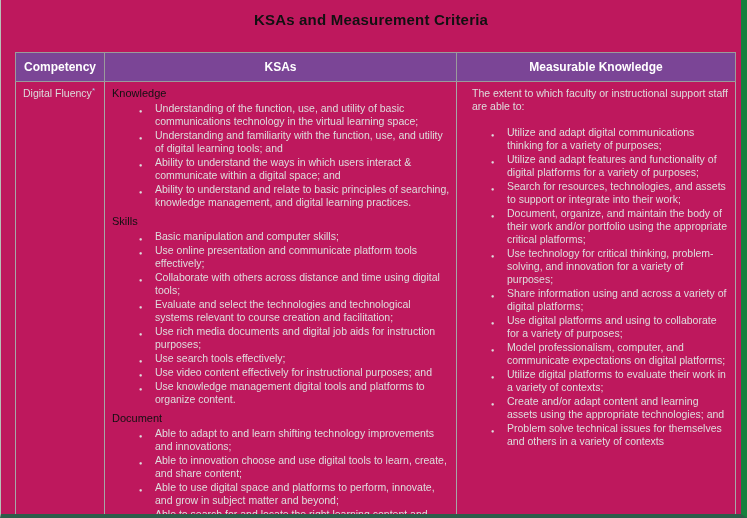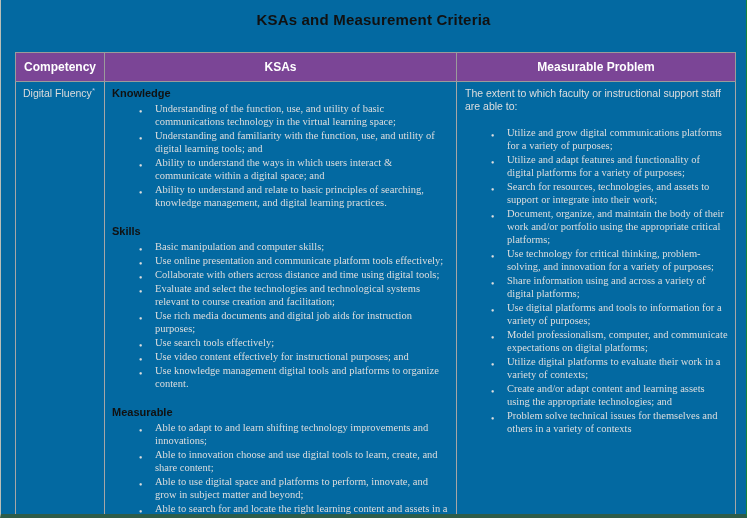--- a/index.html
+++ b/index.html
@@ -1,23 +1,23 @@
 <!DOCTYPE html>
 <html><head>
 <meta charset="utf-8">
 <style>
   * { box-sizing: border-box; }
   html, body { margin: 0; padding: 0; background: #ffffff; }
   .page {
     position: relative;
     width: 747px;
     height: 518px;
-    background: #0369a1;
+    background: #be185d;
     border-left: 1px solid #b8bfb8;
-    border-right: 1px solid #15803d;
+    border-right: 6px solid #15803d;
     border-bottom: 4px solid #2d5c49;
     font-family: "Liberation Sans", sans-serif;
     overflow: hidden;
   }
   .title {
     position: absolute;
     top: 11px; left: 0; right: 0;
     margin: 0;
     text-align: center;
     font-size: 15px;
@@ -57,63 +57,62 @@
   }
   .faded { color: #dedede; }
   .comp-cell { color: #dcdcdc; }
   .fn {
     color: #aecbea;
     font-size: 8px;
     vertical-align: super;
     line-height: 0;
   }
   .sec-heading {
-    font-weight: bold;
+    font-weight: normal;
     color: #111111;
     font-size: 11px;
     margin: 0 0 2px 0;
   }
-  .section + .section { margin-top: 16px; }
+  .section + .section { margin-top: 6px; }
   ul.blist {
     margin: 1px 0 0 0;
     padding: 0 0 0 43px;
     list-style: none;
-    font-family: Liberation Serif, serif;
   }
   ul.blist li {
     position: relative;
     margin: 0 0 1px 0;
   }
   ul.blist li::before {
     content: "●";
     position: absolute;
     left: -16px;
     top: 3px;
     font-size: 5.5px;
     color: inherit;
   }
-  .intro { margin: 0 0 13px 1px; }
+  .intro { margin: 0 0 13px 8px; }
 </style>
 </head>
 <body>
 
 <div class="page">
   <h1 class="title">KSAs and Measurement Criteria</h1>
 
   <table class="ksa-table">
     <colgroup>
         <col class="c1">
         <col class="c2">
         <col class="c3">
       </colgroup>
     <thead>
       <tr>
         <th>Competency</th>
         <th>KSAs</th>
-        <th>Measurable Problem</th>
+        <th>Measurable Knowledge</th>
       </tr>
     </thead>
     <tbody>
       <tr>
 
         <td class="comp-cell">
           <span>Digital Fluency</span><sup class="fn">*</sup>
         </td>
 
         <td class="ksas-cell">
@@ -135,41 +134,41 @@
               <li>Collaborate with others across distance and time using digital tools;</li>
               <li>Evaluate and select the technologies and technological systems relevant to course creation and facilitation;</li>
               <li>Use rich media documents and digital job aids for instruction purposes;</li>
               <li>Use search tools effectively;</li>
               <li>Use video content effectively for instructional purposes; and</li>
               <li>Use knowledge management digital tools and platforms to organize content.</li>
             </ul>
           </div>
 
           <div class="section">
-            <div class="sec-heading">Measurable</div>
+            <div class="sec-heading">Document</div>
             <ul class="blist faded">
               <li>Able to adapt to and learn shifting technology improvements and innovations;</li>
               <li>Able to innovation choose and use digital tools to learn, create, and share content;</li>
               <li>Able to use digital space and platforms to perform, innovate, and grow in subject matter and beyond;</li>
               <li>Able to search for and locate the right learning content and assets in a given virtual environment; and</li>
 
             </ul>
           </div>
         </td>
 
         <td class="meas-cell faded">
           <p class="intro">The extent to which faculty or instructional support staff are able to:</p>
           <ul class="blist">
-            <li>Utilize and grow digital communications platforms for a variety of purposes;</li>
+            <li>Utilize and adapt digital communications thinking for a variety of purposes;</li>
             <li>Utilize and adapt features and functionality of digital platforms for a variety of purposes;</li>
             <li>Search for resources, technologies, and assets to support or integrate into their work;</li>
             <li>Document, organize, and maintain the body of their work and/or portfolio using the appropriate critical platforms;</li>
             <li>Use technology for critical thinking, problem-solving, and innovation for a variety of purposes;</li>
             <li>Share information using and across a variety of digital platforms;</li>
-            <li>Use digital platforms and tools to information for a variety of purposes;</li>
+            <li>Use digital platforms and using to collaborate for a variety of purposes;</li>
             <li>Model professionalism, computer, and communicate expectations on digital platforms;</li>
             <li>Utilize digital platforms to evaluate their work in a variety of contexts;</li>
             <li>Create and/or adapt content and learning assets using the appropriate technologies; and</li>
             <li>Problem solve technical issues for themselves and others in a variety of contexts</li>
           </ul>
         </td>
 
       </tr>
     </tbody>
   </table>

